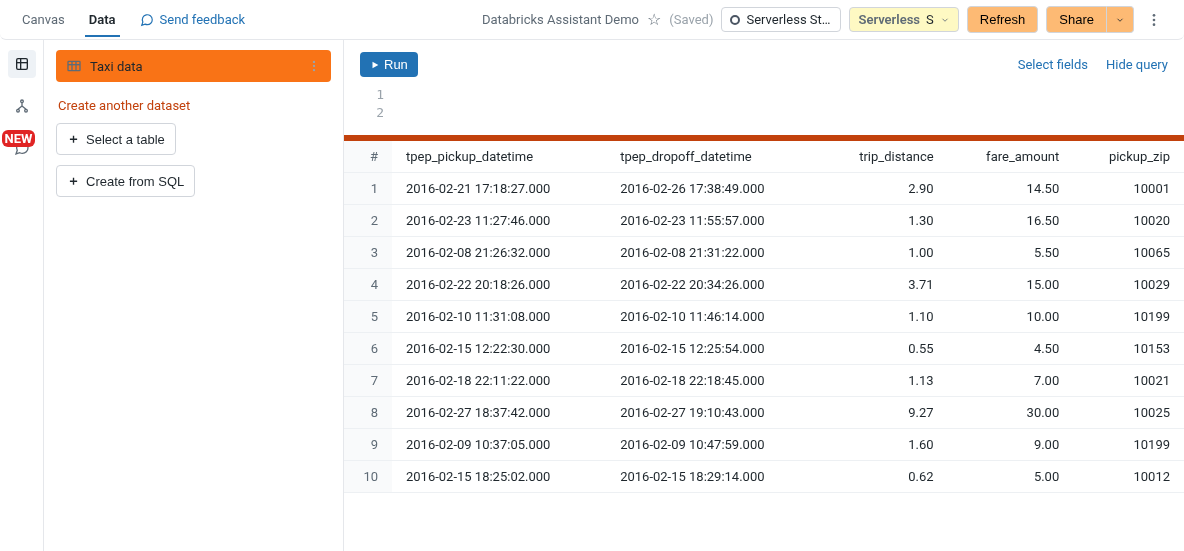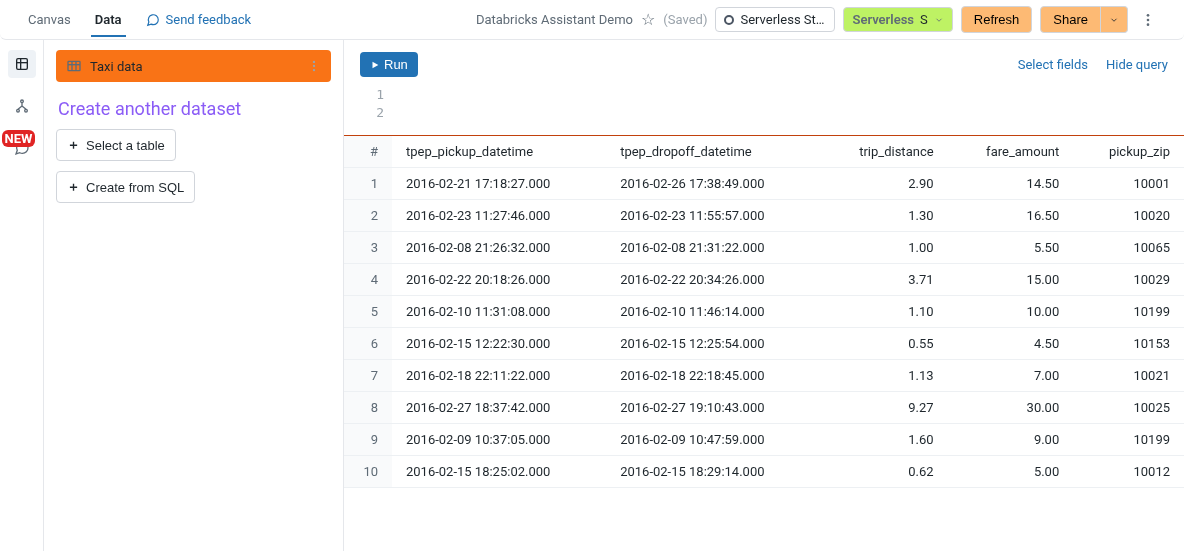--- a/index.html
+++ b/index.html
@@ -1,17 +1,17 @@
 <!DOCTYPE html>
 <html><head>
 <meta charset="utf-8">
 <style>
   * { box-sizing: border-box; margin: 0; padding: 0; }
   body { font-family: -apple-system, BlinkMacSystemFont, "Segoe UI", Roboto, sans-serif; font-size: 13px; color: #1f272d; background: #fff; width: 1184px; height: 551px; overflow: hidden; }
-  .topbar { display: flex; align-items: center; height: 40px; padding: 0 24px; border-bottom: 1px solid #e5e7eb; gap: 8px; border-radius: 6px; }
+  .topbar { display: flex; align-items: center; height: 40px; padding: 0 18px; border-bottom: 1px solid #e5e7eb; gap: 8px; border-radius: 6px; }
   .tabs { display: flex; gap: 16px; align-items: center; }
   .tab { padding: 10px 4px 8px; color: #5f6b76; cursor: pointer; border-bottom: 2px solid transparent; }
   .tab.active { color: #1f272d; font-weight: 600; border-bottom: 2px solid #2272b4; }
   .feedback { display: flex; align-items: center; gap: 6px; color: #2272b4; cursor: pointer; margin-left: 12px; }
   .spacer { flex: 1; }
   .title { color: #5f6b76; }
   .saved { color: #9aa3ab; }
   .pill { display: flex; align-items: center; gap: 6px; border: 1px solid #d1d5db; border-radius: 4px; padding: 4px 8px; background: #fff; max-width: 120px; }
   .pill .dot { width: 10px; height: 10px; border: 2px solid #4b5563; border-radius: 50%; flex-shrink: 0; }
   .pill .txt { white-space: nowrap; overflow: hidden; text-overflow: ellipsis; color: #1f272d; }
@@ -25,42 +25,42 @@
   .rail { width:44px; border-right:1px solid #e5e7eb; display:flex; flex-direction:column; align-items:center; padding-top:10px; gap:14px; }
   .rail-item { width:28px; height:28px; display:flex; align-items:center; justify-content:center; border-radius:4px; color:#5f6b76; cursor:pointer; position:relative; }
   .rail-item.active { background:#eef2f6; color:#1f272d; }
   .rail-item .badge { position:absolute; top:-4px; left:-6px; background:#e02424; color:#fff; font-size:13px; font-weight:700; padding:1px 3px; border-radius:6px; }
   .side { width:300px; border-right:1px solid #e5e7eb; padding:10px 12px; }
   .side-head { display:flex; align-items:center; justify-content:space-between; padding:4px 2px 10px; }
   .side-head h3 { font-size:14px; font-weight:600; }
   .close { font-size:18px; color:#5f6b76; cursor:pointer; }
   .ds-item { display:flex; align-items:center; gap:8px; background:#f97316; border-radius:4px; padding:8px 10px; font-size:13px; }
   .ds-item .kb { margin-left:auto; color:#9aa3ab; cursor:pointer; }
-  .sub { margin-top:16px; color:#8b5cf6; font-size:18px; padding-left:2px; }
+  .sub { margin-top:16px; color:#c2410c; font-size:13px; padding-left:2px; }
   .act-btn { display:flex; align-items:center; gap:6px; border:1px solid #d1d5db; border-radius:4px; padding:6px 10px; margin-top:10px; font-size:13px; cursor:pointer; width:fit-content; color:#1f272d; background:#fff;}
   .main { flex:1; display:flex; flex-direction:column; overflow:hidden; }
-  .query { padding:12px 16px; border-bottom:1px solid #c2410c; }
+  .query { padding:12px 16px; border-bottom:6px solid #c2410c; }
   .qrow { display:flex; align-items:center; }
   .run { background:#2272b4; color:#fff; border:none; border-radius:4px; padding:5px 10px; font-size:13px; display:flex; align-items:center; gap:4px; cursor:pointer; }
   .qlinks { margin-left:auto; display:flex; gap:18px; }
   .qlinks a { color:#2272b4; text-decoration:none; cursor:pointer; }
   .code { font-family: Menlo, Consolas, monospace; font-size:13px; margin-top:10px; display:flex; gap:8px; }
   .code .ln { text-align:right; color:#9aa3ab; width:24px; flex-shrink:0; }
   .code .ln div { height:18px; }
   .code .txt div { height:18px; }
   .kw-blue { color:#1e5dd1; }
   .kw-brown { color:#b06a00; }
   .kw-black { color:#1f272d; }
   .table-wrap { flex:1; overflow:auto; }
   table { border-collapse:collapse; width:100%; }
   th, td { text-align:right; padding:8px 14px; border-bottom:1px solid #edf0f3; font-size:13px; white-space:nowrap; }
   th { background:#fff; color:#1f272d; font-weight:400; position:sticky; top:0; }
   th.idx, td.idx { width:48px; text-align:right; color:#5f6b76; background:#f9fafb; }
   th.lft, td.lft { text-align:left; }
-  .cluster-sel { display:flex; align-items:center; gap:6px; border:1px solid #d1d5db; border-radius:4px; padding:4px 8px; background:#bef264; }
+  .cluster-sel { display:flex; align-items:center; gap:6px; border:1px solid #d1d5db; border-radius:4px; padding:4px 8px; background:#fef9c3; }
   .cluster-lbl { color:#5f6b76; font-weight:600; }
   svg { display:block; }
   .plus { font-weight:700; }
 </style>
 </head>
 <body>
 
 <div class="topbar">
   <div class="tabs">
     <div class="tab">Canvas</div>

